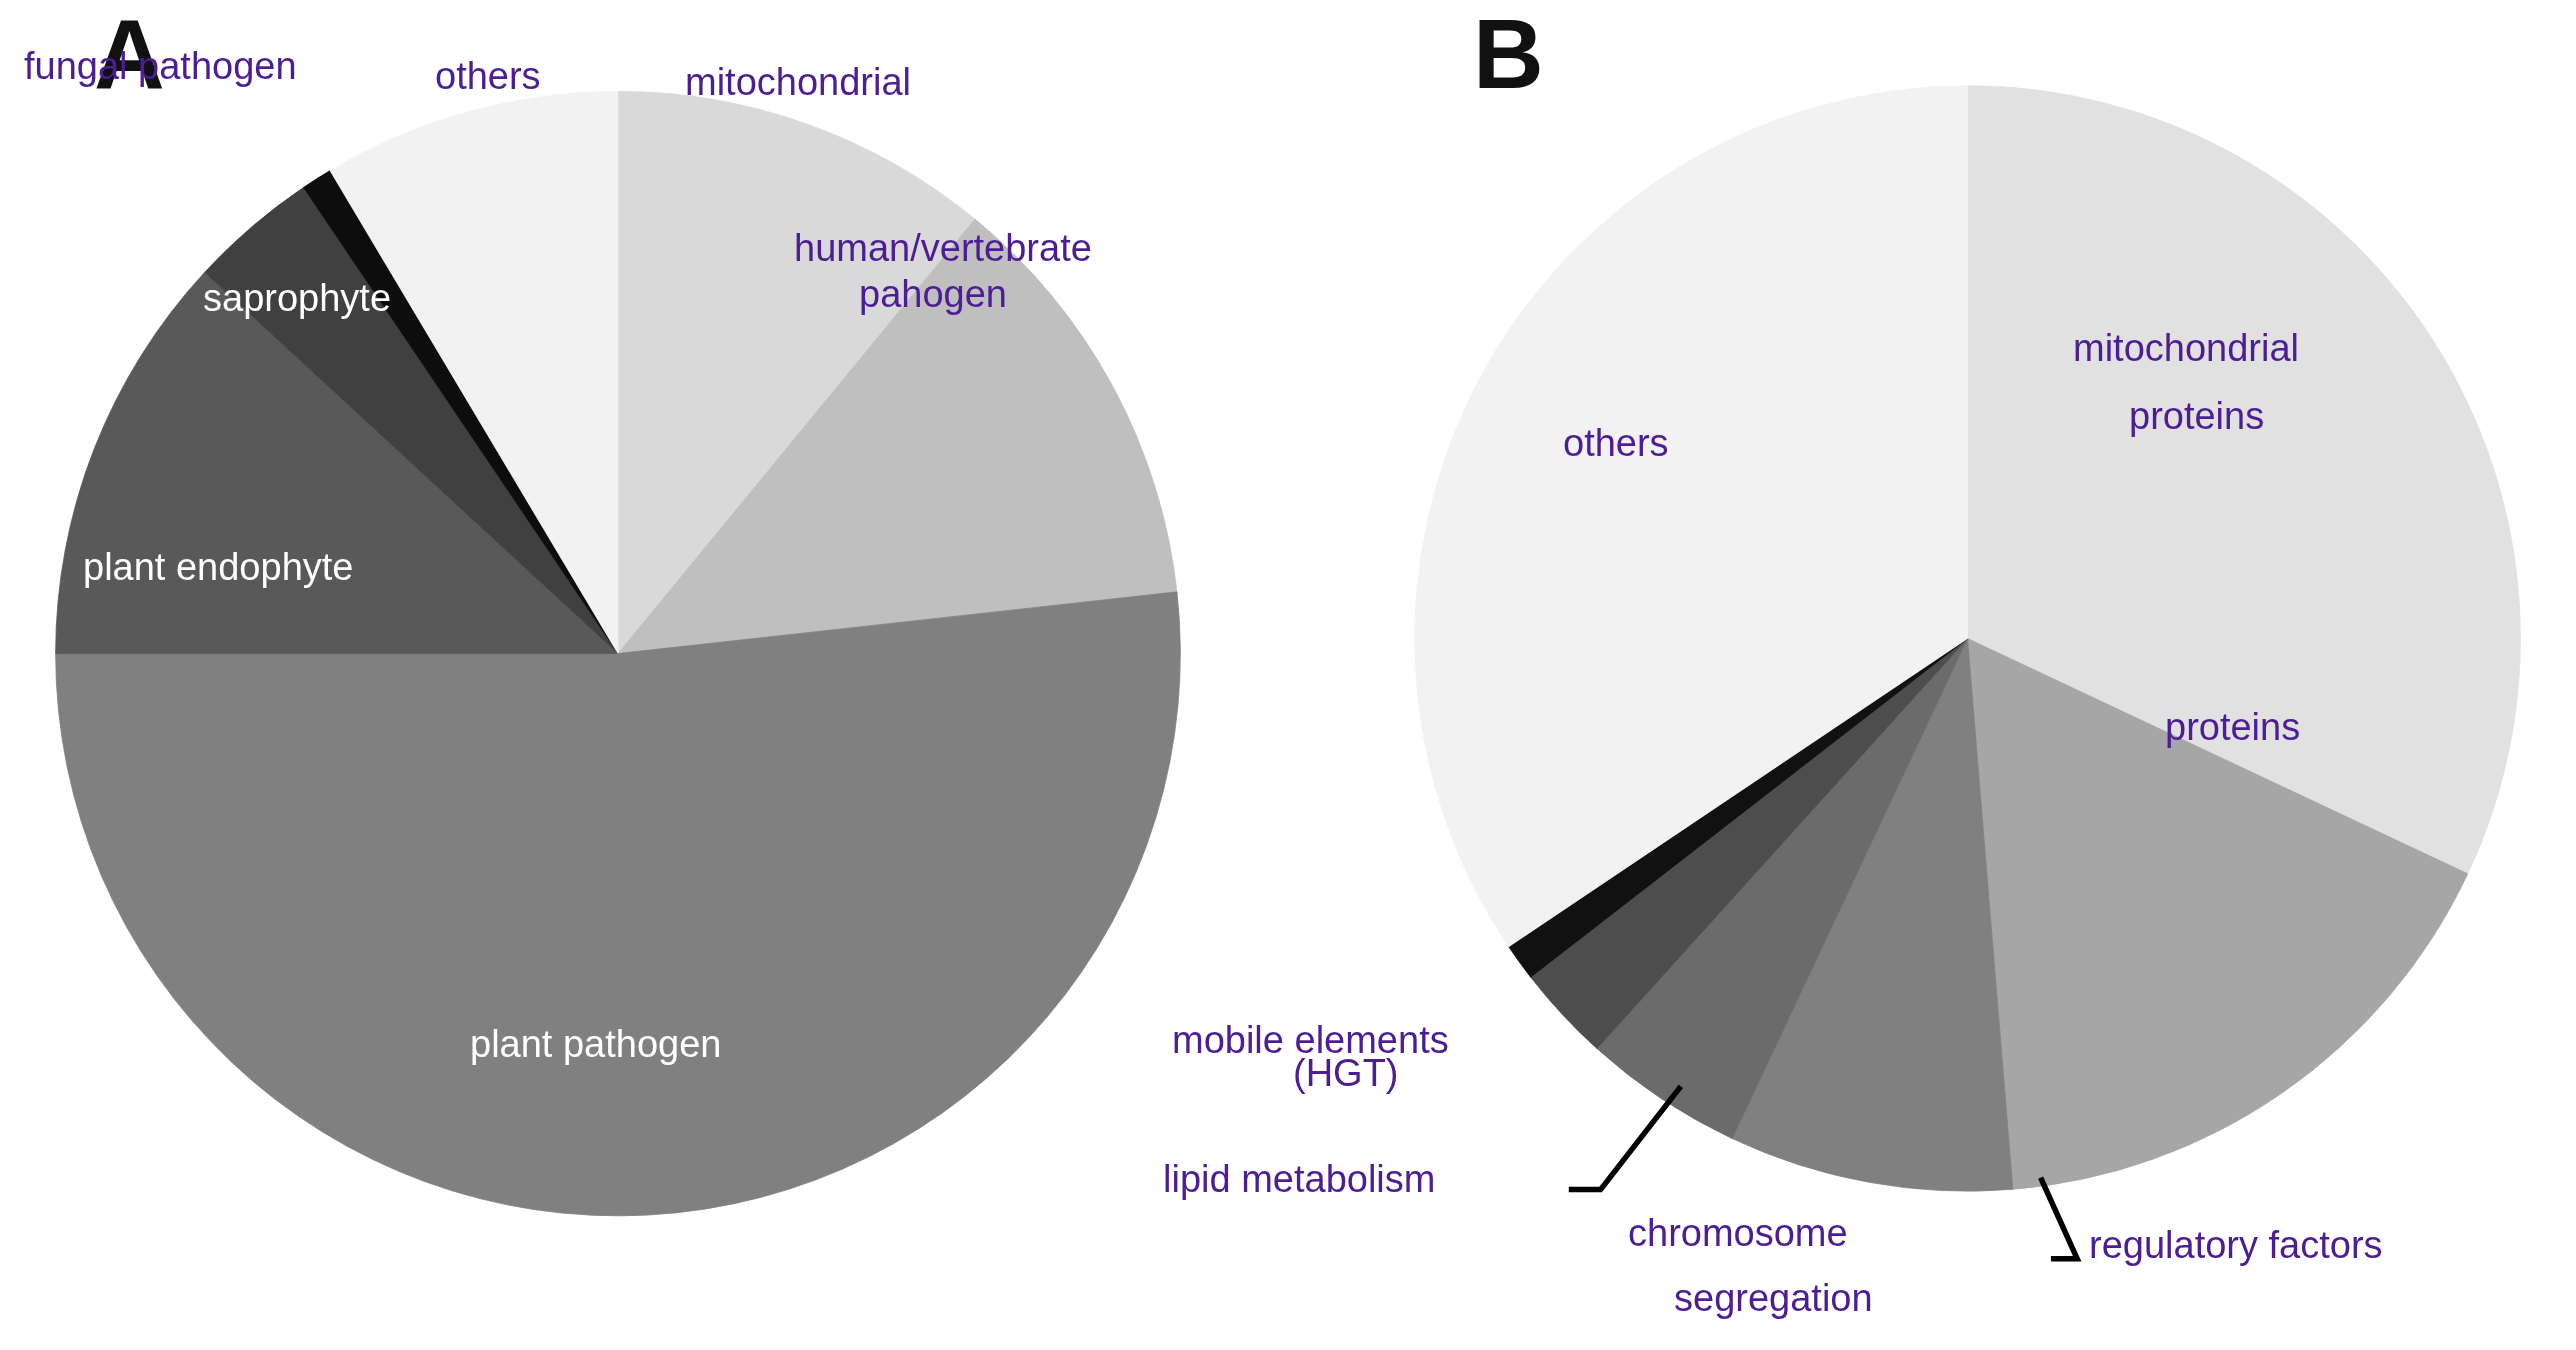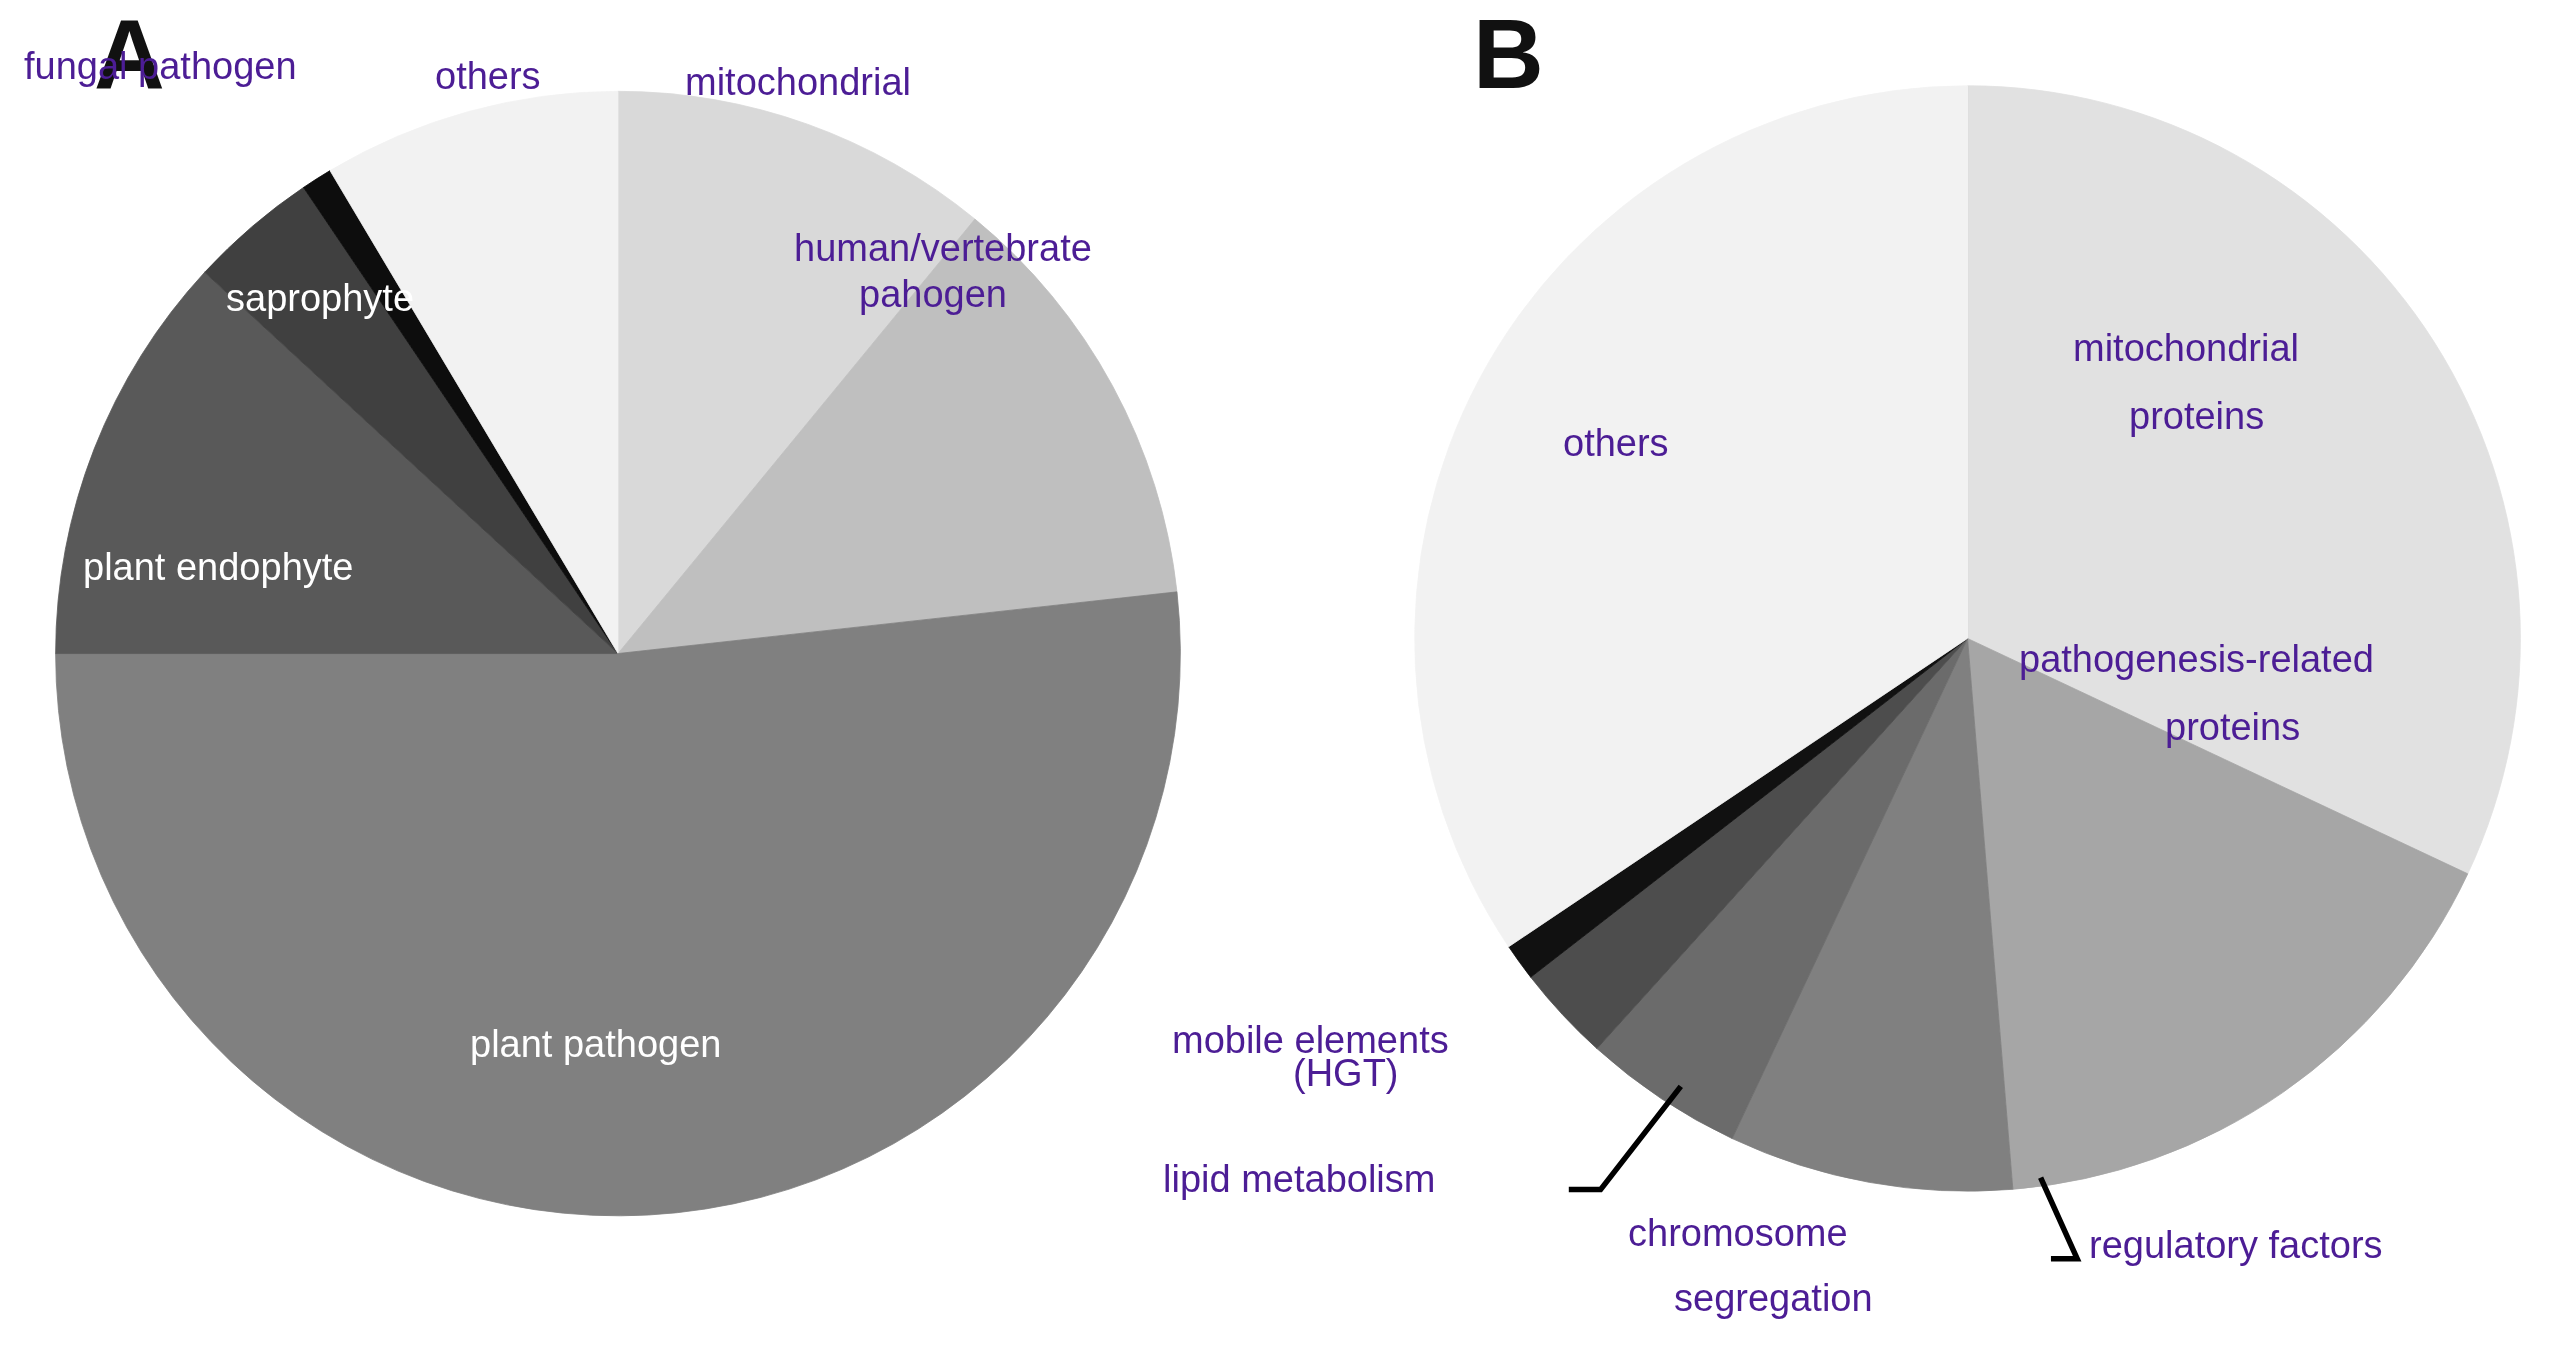--- a/index.html
+++ b/index.html
@@ -53,32 +53,31 @@
 
   <div class="lbl dark" style="left:24px;top:44px;">fungal pathogen</div>
 
   <div class="lbl dark" style="left:435px;top:54px;">others</div>
 
   <div class="lbl dark" style="left:685px;top:60px;">mitochondrial</div>
 
   <div class="lbl dark" style="left:794px;top:226px;">human/vertebrate</div>
   <div class="lbl dark" style="left:859px;top:272px;">pahogen</div>
 
-  <div class="lbl light" style="left:203px;top:276px;margin-left:23px;">saprophyte</div>
+  <div class="lbl light" style="left:203px;top:276px;">saprophyte</div>
 
   <div class="lbl light" style="left:83px;top:545px;">plant endophyte</div>
 
   <div class="lbl light" style="left:470px;top:1022px;">plant pathogen</div>
 
   <div class="lbl dark" style="left:1563px;top:421px;">others</div>
 
   <div class="lbl dark" style="left:2073px;top:326px;">mitochondrial</div>
   <div class="lbl dark" style="left:2129px;top:394px;">proteins</div>
 
-  <div class="lbl dark" style="left:2019px;top:637px;">pathogenesis-related</div>
   <div class="lbl dark" style="left:2165px;top:705px;">proteins</div>
 
   <div class="lbl dark" style="left:1172px;top:1018px;">mobile elements</div>
   <div class="lbl dark" style="left:1293px;top:1027px;margin-top:24px;">(HGT)</div>
 
   <div class="lbl dark" style="left:1163px;top:1157px;">lipid metabolism</div>
 
   <div class="lbl dark" style="left:1628px;top:1211px;">chromosome</div>
   <div class="lbl dark" style="left:1674px;top:1276px;">segregation</div>
 

